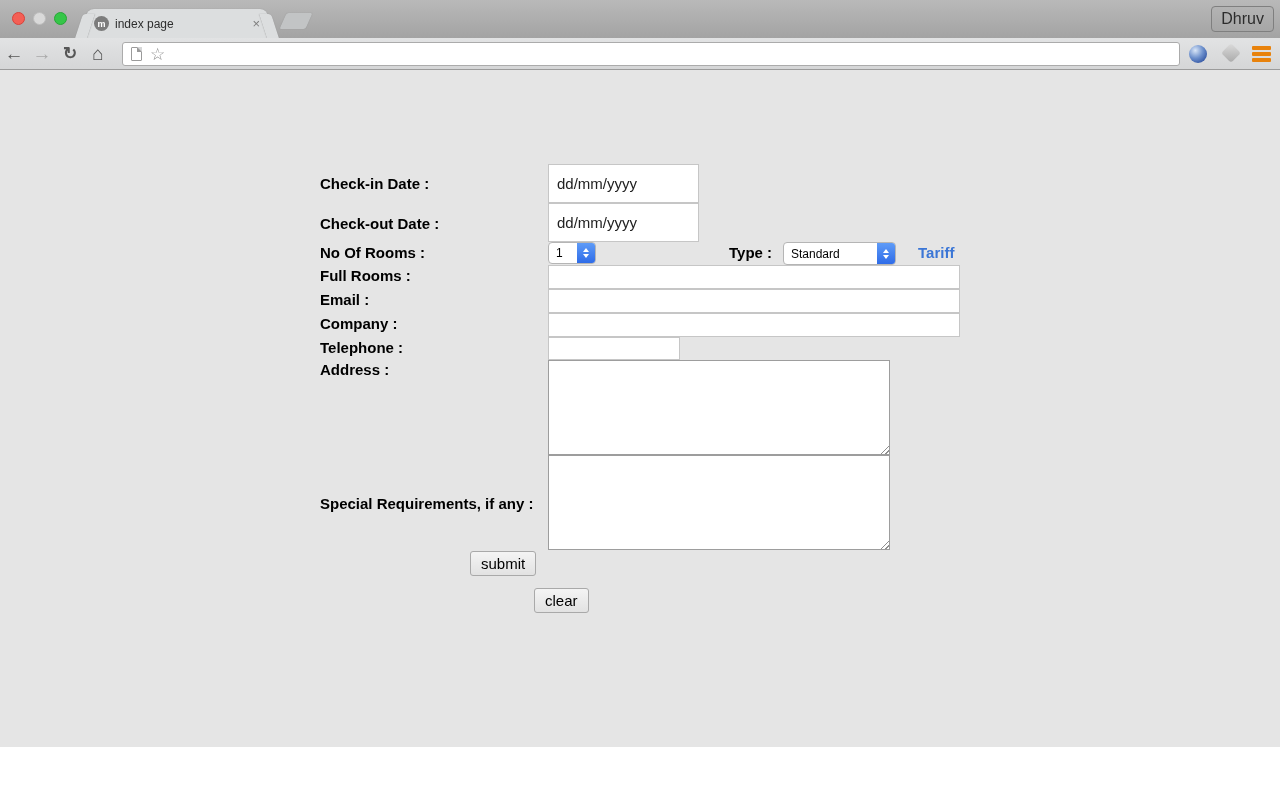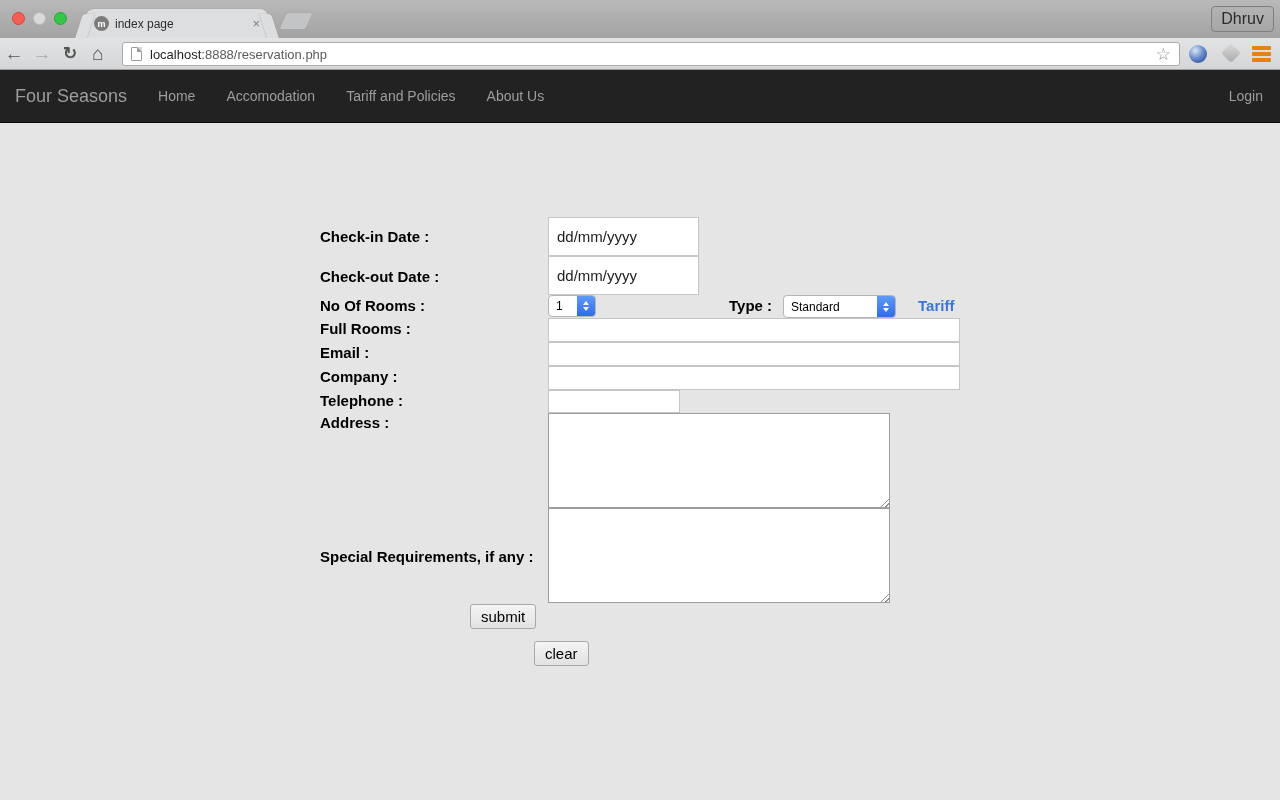--- a/index.html
+++ b/index.html
@@ -122,40 +122,31 @@
     <div class="profile-btn">Dhruv</div>
   </div>
 
   <div class="toolbar">
     <div class="navbtn">←</div>
     <div class="navbtn disabled">→</div>
     <div class="navbtn reload">↻</div>
     <div class="navbtn home">⌂</div>
     <div class="omnibox">
       <div class="pageicon"></div>
-      <div class="url"><span class="host">localhost</span><span class="rest">:8888/reservation.php</span></div>
       <div class="star">☆</div>
     </div>
     <div class="ext-sphere"></div>
     <div class="ext-diamond"></div>
     <div class="menu-btn">
         <span></span>
         <span></span>
         <span></span>
       </div>
   </div>
 
-  <div class="sitenav">
-    <div class="brand">Four Seasons</div>
-    <div class="nav-item">Home</div>
-    <div class="nav-item">Accomodation</div>
-    <div class="nav-item">Tariff and Policies</div>
-    <div class="nav-item">About Us</div>
-    <div class="login">Login</div>
-  </div>
 
   <div class="content">
 
     <div class="lbl" style="top:105px;">Check-in Date :</div>
     <input class="txt date-inp" style="top: 94px;" value="dd/mm/yyyy">
 
     <div class="lbl" style="top:145px;">Check-out Date :</div>
     <input class="txt date-inp" style="top: 133px;" value="dd/mm/yyyy">
 
     <div class="lbl" style="top:174px;">No Of Rooms :</div>

